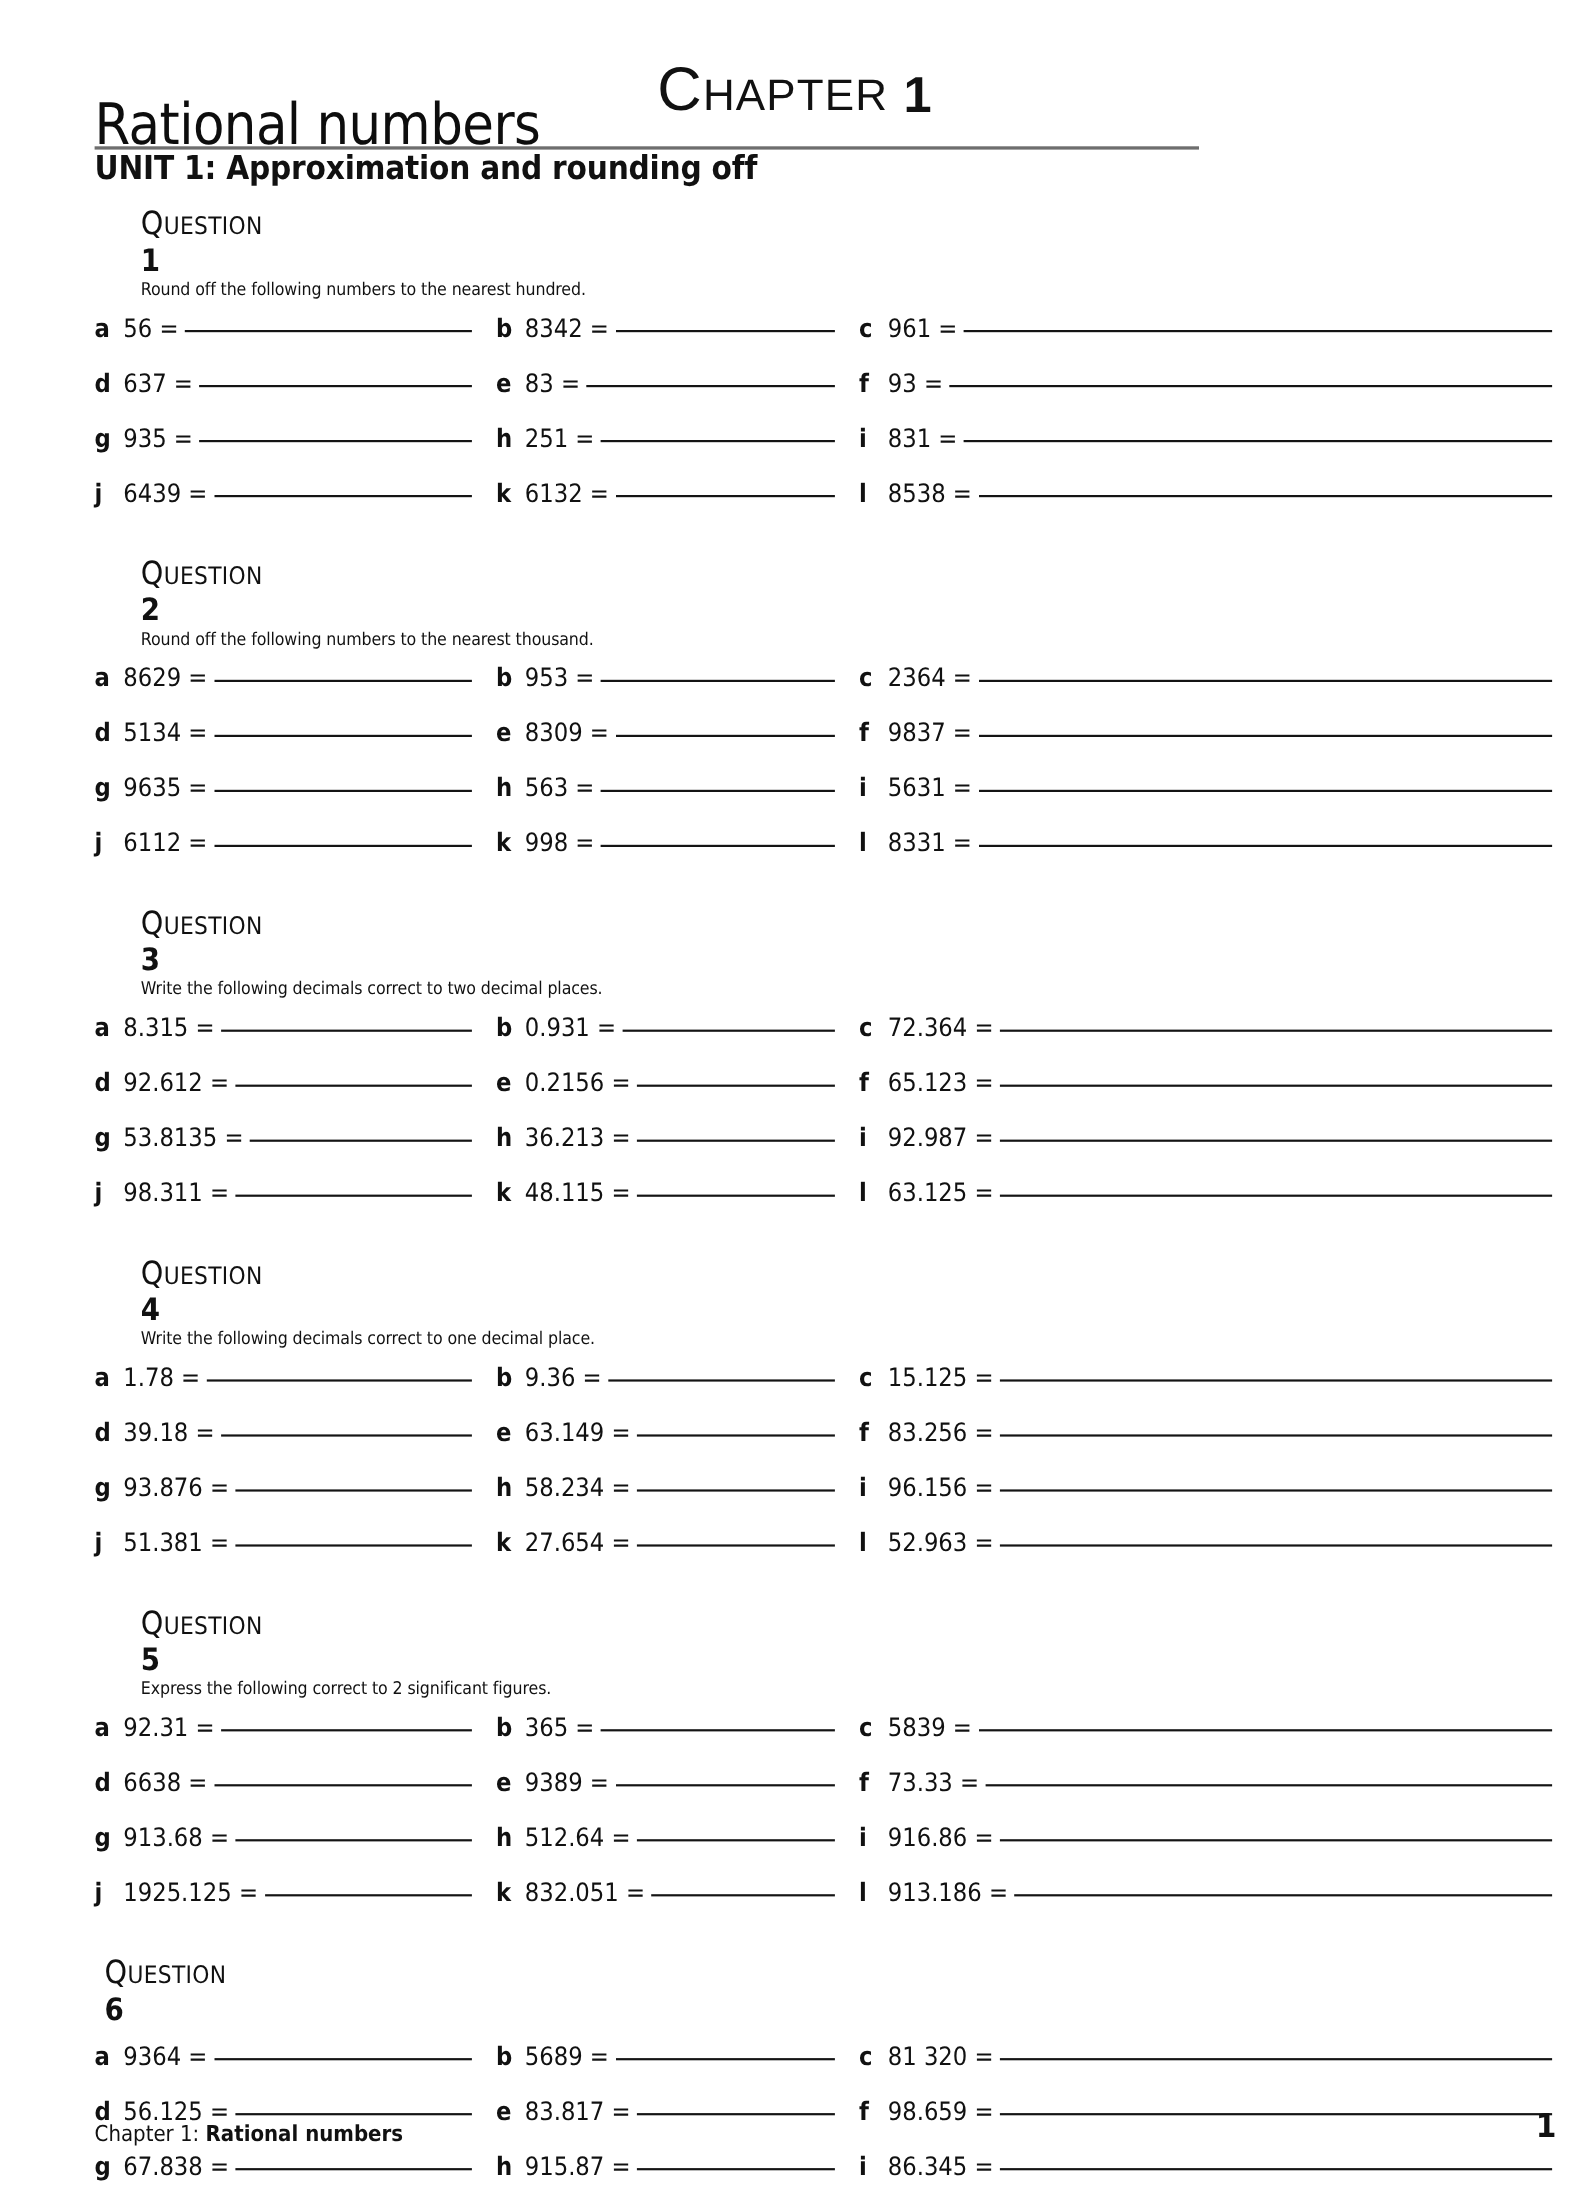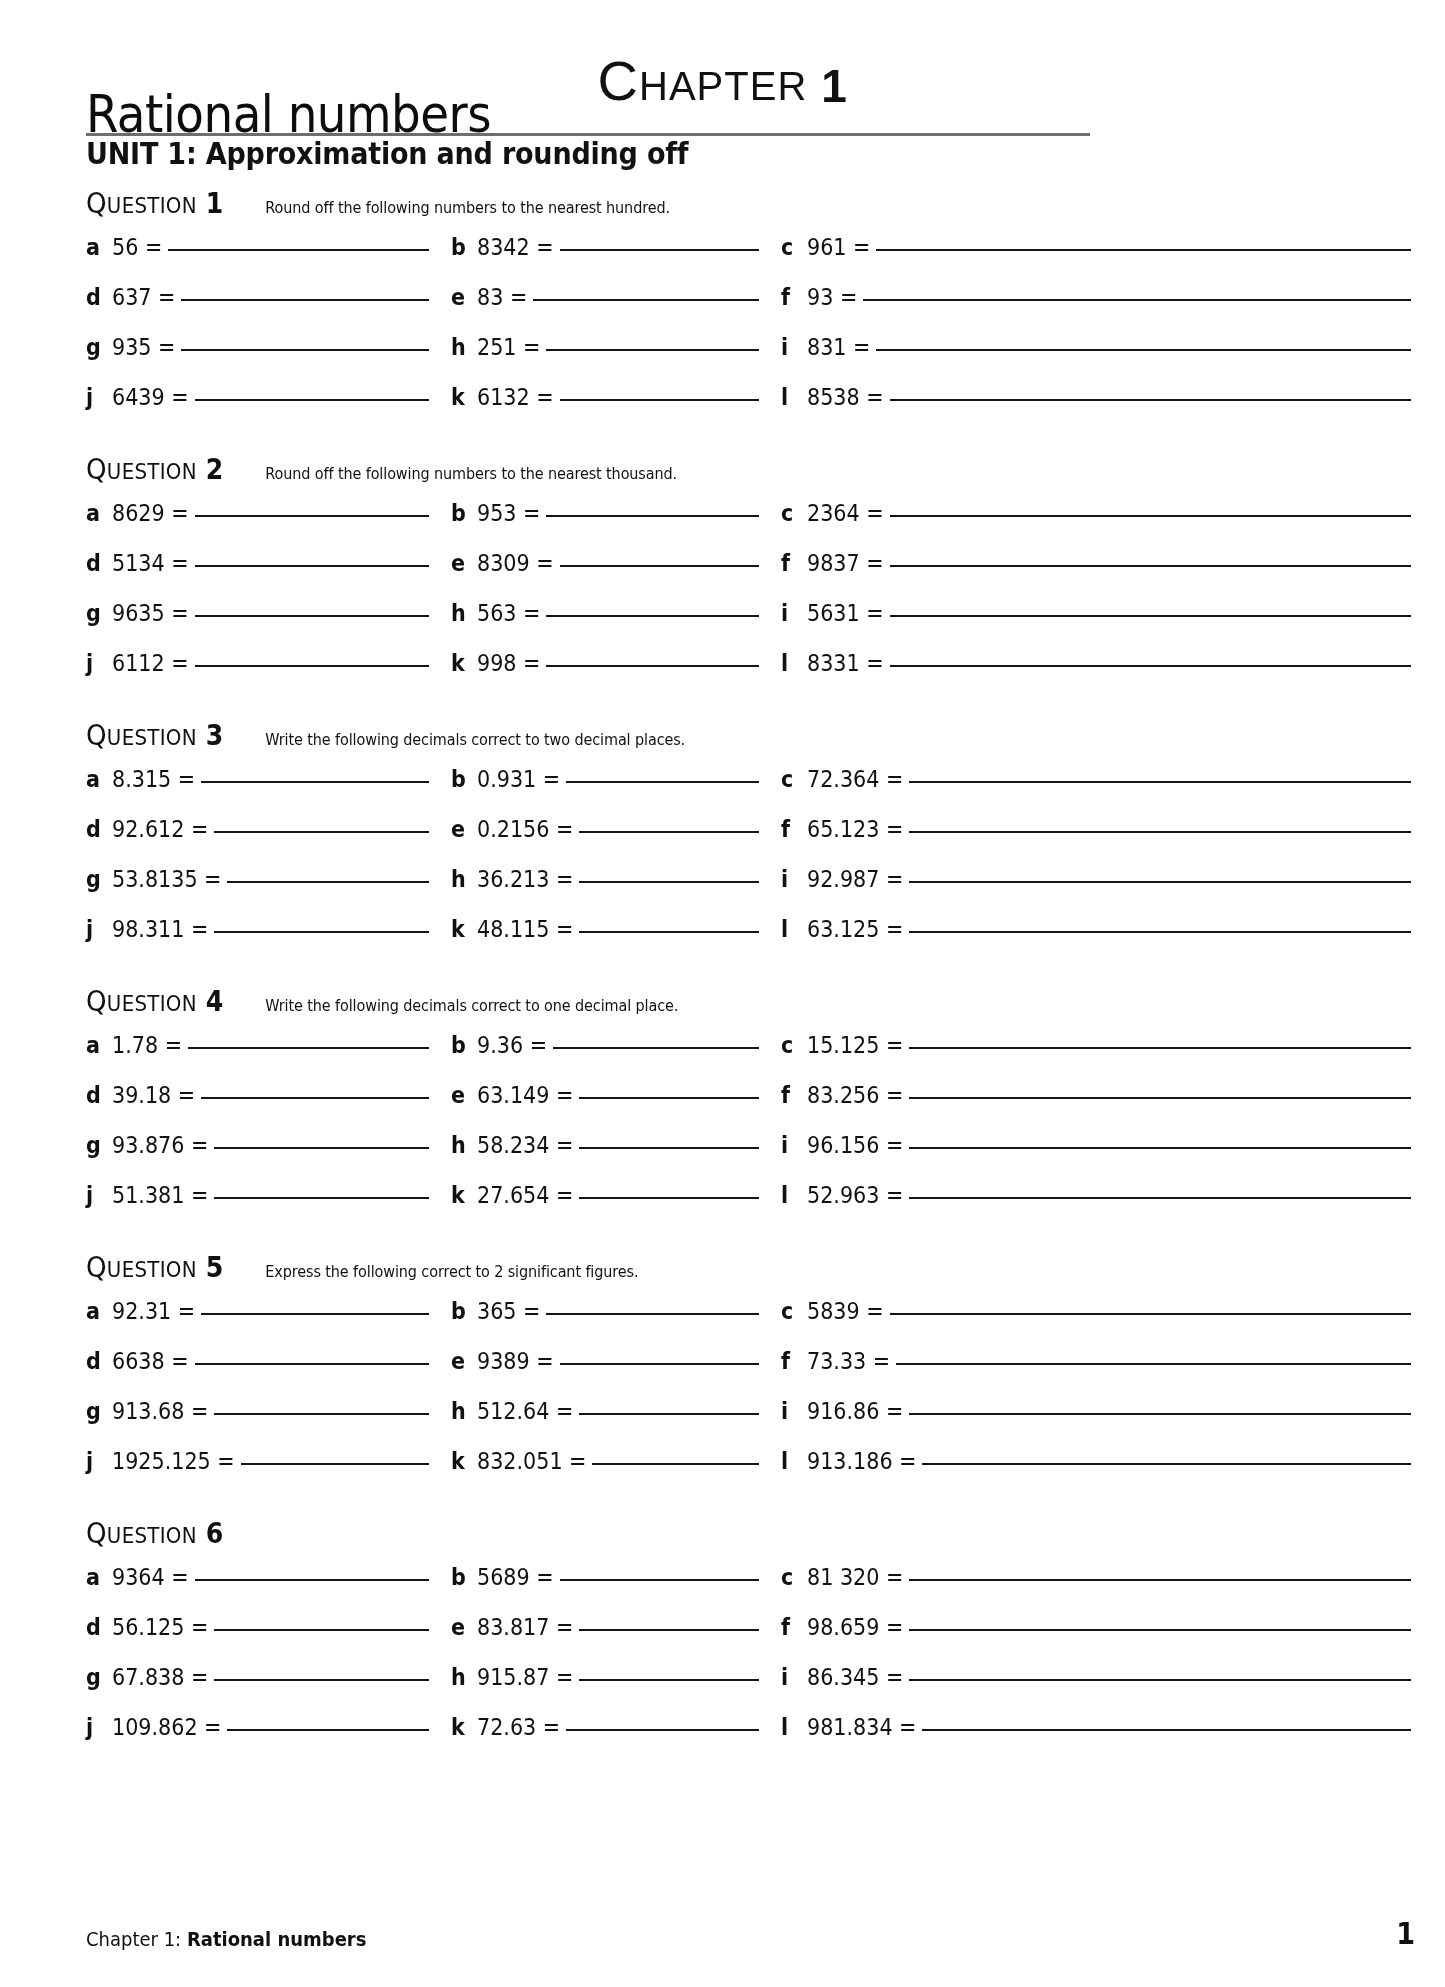--- a/index.html
+++ b/index.html
@@ -127,20 +127,21 @@
   
   .content { position: absolute; left: 0; top: 186px; right: 0; }
 
   .qblock { margin-bottom: 18px; }
 
   .qhead {
     display: flex;
     align-items: baseline;
     padding-left: 86px;
     margin-bottom: 14px;
+    flex-direction: column;
   }
   .qlabel {
     font-family: "DejaVu Sans", sans-serif;
     font-stretch: condensed;
     font-size: 24px;
     letter-spacing: 0.3px;
     white-space: nowrap;
   }
   .qlabel .qcap { font-size: 29px; }
   .qlabel .qsmall { font-size: 22px; }

